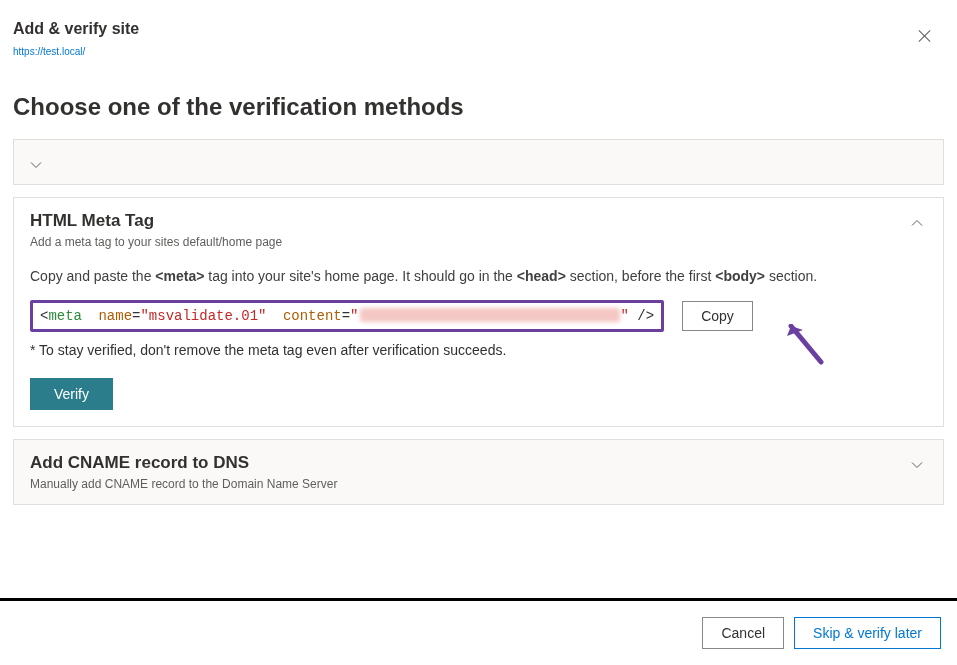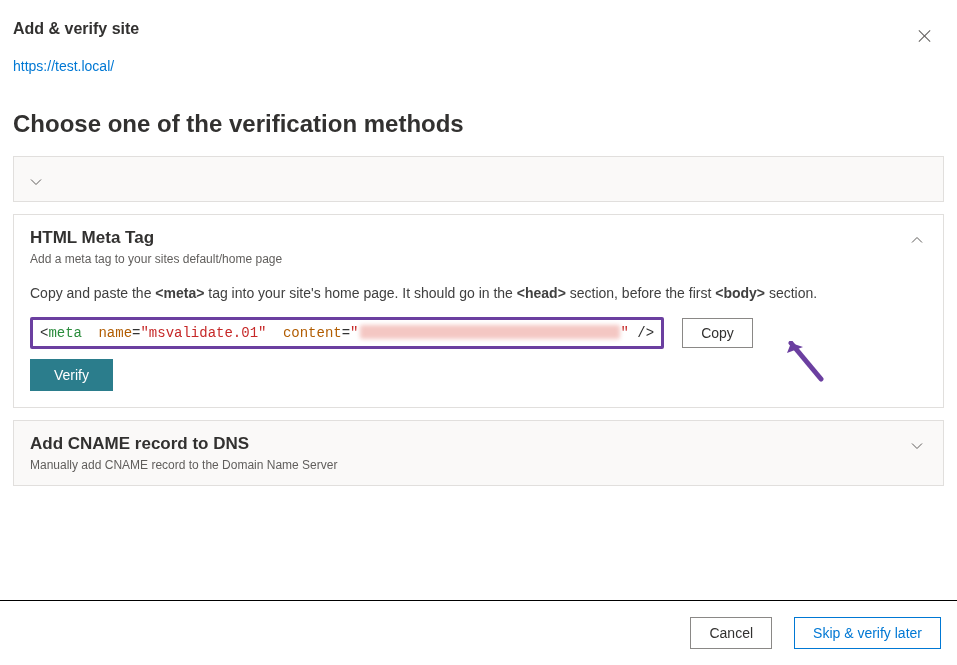--- a/index.html
+++ b/index.html
@@ -18,23 +18,23 @@
     .header {
       padding: 20px 16px 8px 13px;
       position: relative;
     }
     .header-title {
       font-size: 16px;
       font-weight: 600;
       color: #323130;
     }
     .header-url {
-      font-size: 14px;
+      font-size: 10px;
       color: #0078d4;
-      margin-top: 20px;
+      margin-top: 8px;
     }
     .close-x {
       position: absolute;
       top: 28px;
       right: 24px;
       cursor: pointer;
       width: 16px;
       height: 16px;
     }
     .close-x::before, .close-x::after {
@@ -161,25 +161,25 @@
       padding: 8px 24px;
       font-size: 14px;
       cursor: pointer;
       font-family: inherit;
     }
     .footer {
       position: absolute;
       bottom: 0;
       left: 0;
       right: 0;
-      border-top: 1px solid #000000;
+      border-top: 3px solid #000000;
       padding: 16px;
       display: flex;
       justify-content: flex-end;
-      gap: 22px;
+      gap: 10px;
       background: #ffffff;
     }
     .btn {
       font-family: inherit;
       font-size: 14px;
       padding: 7px 18px;
       cursor: pointer;
       border: 1px solid #8a8886;
       background: #ffffff;
       color: #323130;
@@ -230,20 +230,21 @@
     <div class="code-row">
       <div class="code-box"><span class="tok-punc">&lt;</span><span class="tok-tag">meta</span><span> </span><span class="tok-attr">name</span><span class="tok-punc">=</span><span class="tok-str">"</span><span class="tok-str">msvalidate.01</span><span class="tok-str">"</span><span> </span><span class="tok-attr">content</span><span class="tok-punc">=</span><span class="tok-str">"</span><span class="redacted"></span><span class="tok-str">"</span><span class="tok-punc"> /&gt;</span></div>
       <button class="copy-btn">Copy</button>
       <div class="arrow-annotation">
         <svg width="40" height="46" viewBox="0 0 40 46">
           <path d="M6 2 L36 38" stroke="#6b3fa0" stroke-width="5" stroke-linecap="round"></path>
           <path d="M2 12 L6 2 L18 6 Z" fill="#6b3fa0"></path>
         </svg>
       </div>
     </div>
+    <p class="note-text">* To stay verified, don't remove the meta tag even after verification succeeds.</p>
     <button class="verify-btn">Verify</button>
   </div>
 </div>
 
 <div class="accordion collapsed">
   <div class="accordion-header">
     <div class="accordion-header-text">
       <div class="accordion-title">Add CNAME record to DNS</div>
       <div class="accordion-subtitle">Manually add CNAME record to the Domain Name Server</div>
     </div>

